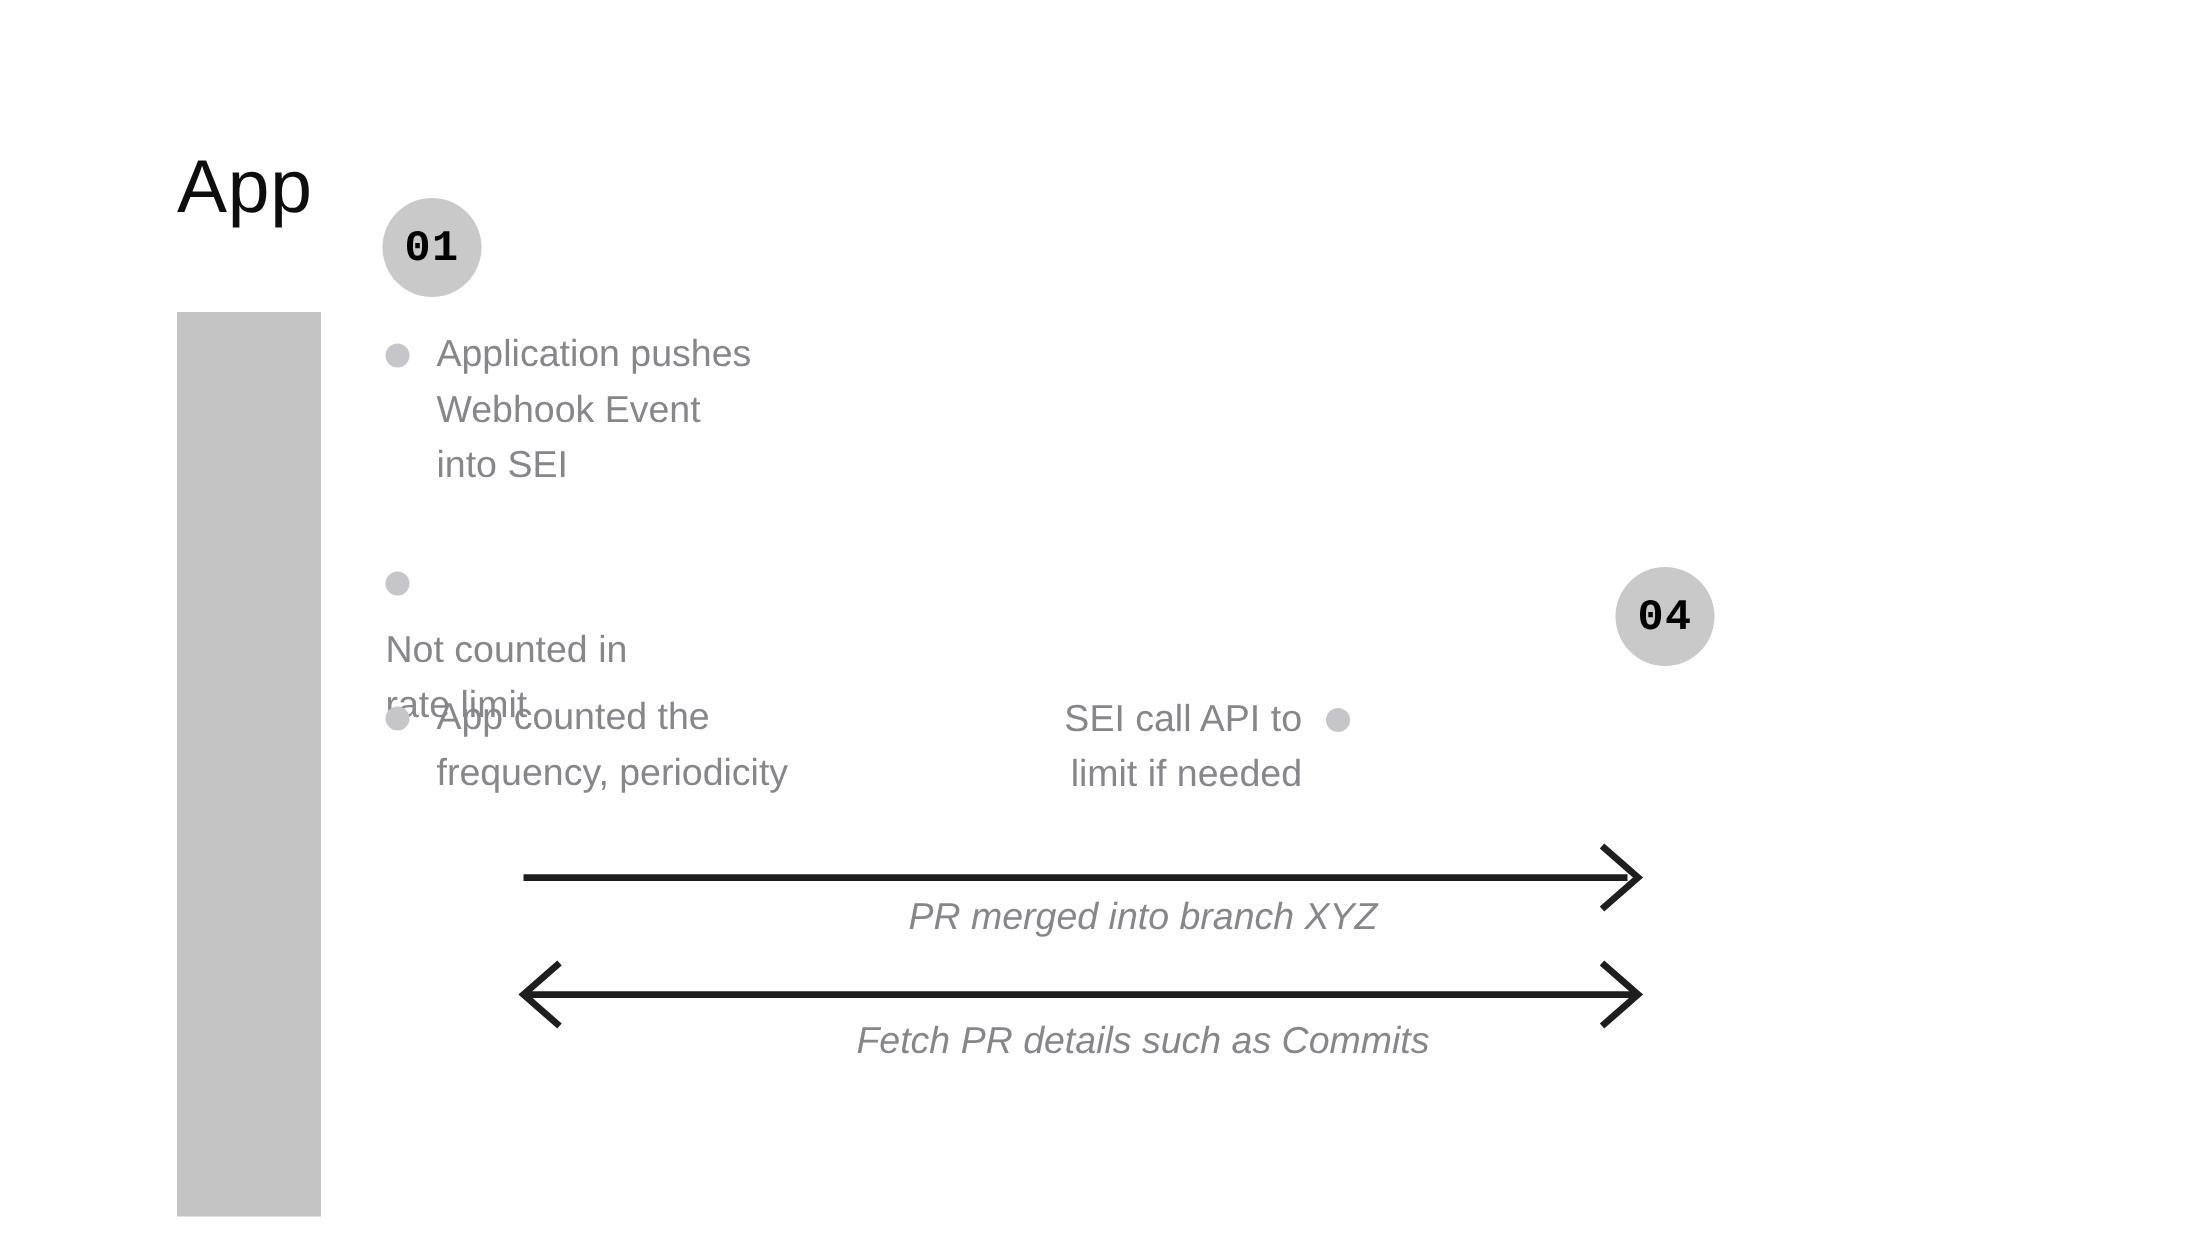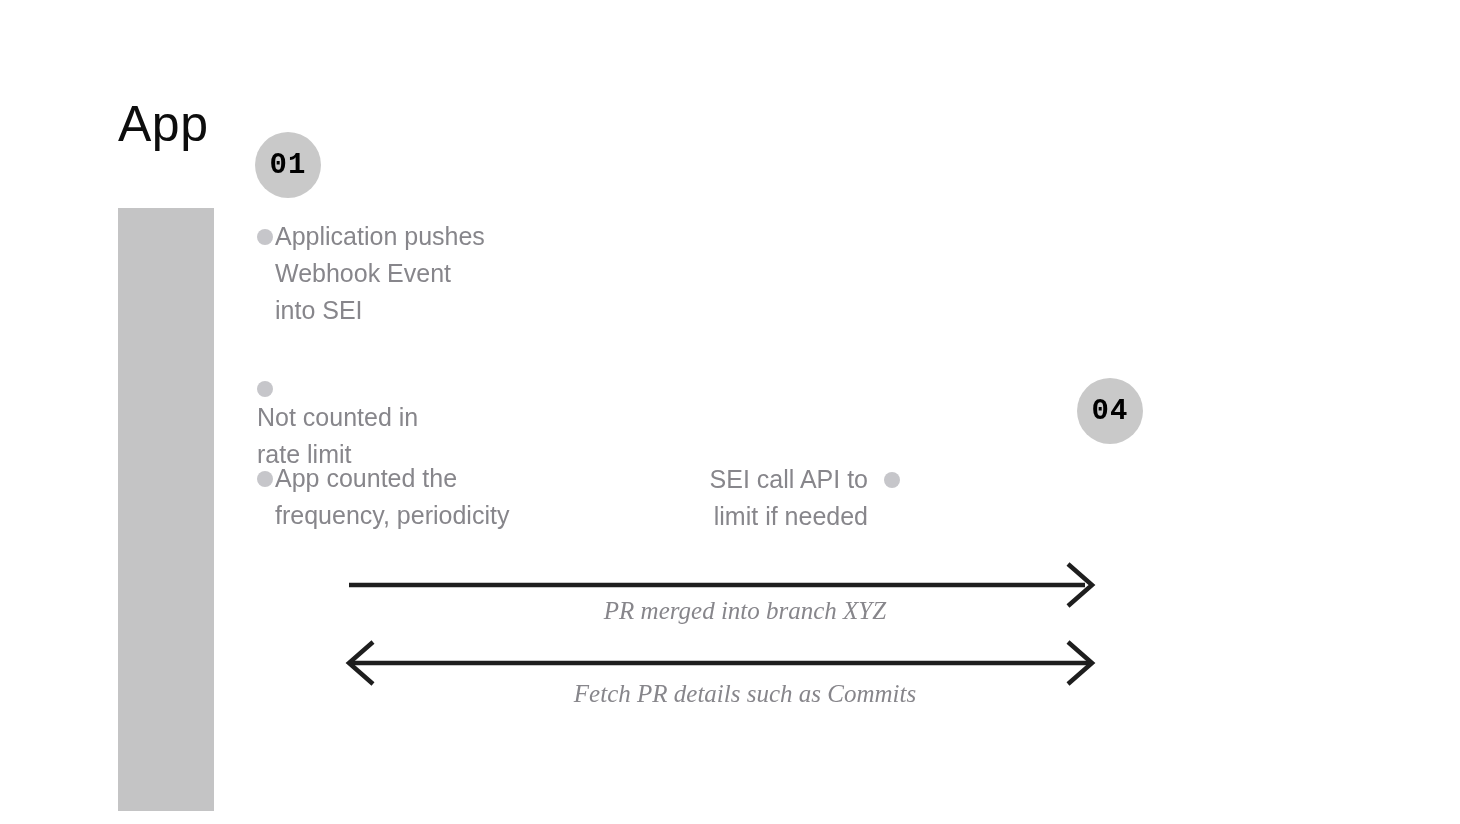--- a/index.html
+++ b/index.html
@@ -36,49 +36,48 @@
     font-weight: bold;
     display: flex; align-items: center; justify-content: center;
     letter-spacing: 1px;
     font-family: Liberation Mono, monospace;
   }
   .badge.one { left: 255px; top: 132px; }
   .badge.two { left: 1077px; top: 378px; }
   .bullet-item {
     position: absolute;
     display: flex;
-    gap: 2px;
+    gap: 18px;
     font-size: 25px;
     line-height: 37px;
     color: var(--text-gray, #87868b);
   }
   .bullet-item .text { white-space: pre-line; }
   .bullet-dot {
     width: 16px; height: 16px;
     border-radius: 50%;
     background: var(--dot-gray, #c6c6ca);
     margin-top: 11px;
     flex: none;
   }
   .bullet-item.b1 { left: 257px; top: 218px; }
   .bullet-item.b2 { left: 257px; top: 370px; flex-direction: column; }
   .bullet-item.b3 { left: 257px; top: 460px; }
   .bullet-item.right-side { right: 280px; top: 461px; gap: 16px; }
   .bullet-item.right-side .text { text-align: right; }
   .arrows-svg { position: absolute; left: 340px; top: 545px; width: 770px; height: 170px; }
   .arrow-label {
     position: absolute;
-    left: 355px;
+    left: 372px;
     width: 780px;
     text-align: center;
     font-style: italic;
     font-size: 25px;
     line-height: 30px;
     color: var(--text-gray, #87868b);
-    font-family: Liberation Serif, serif;
   }
   .arrow-label.l1 { top: 596px; }
   .arrow-label.l2 { top: 679px; }
   .logo { position: absolute; left: 1237px; top: 89px; width: 66px; height: 66px; }
 </style>
 </head>
 <body>
 
 <div class="canvas">
 

